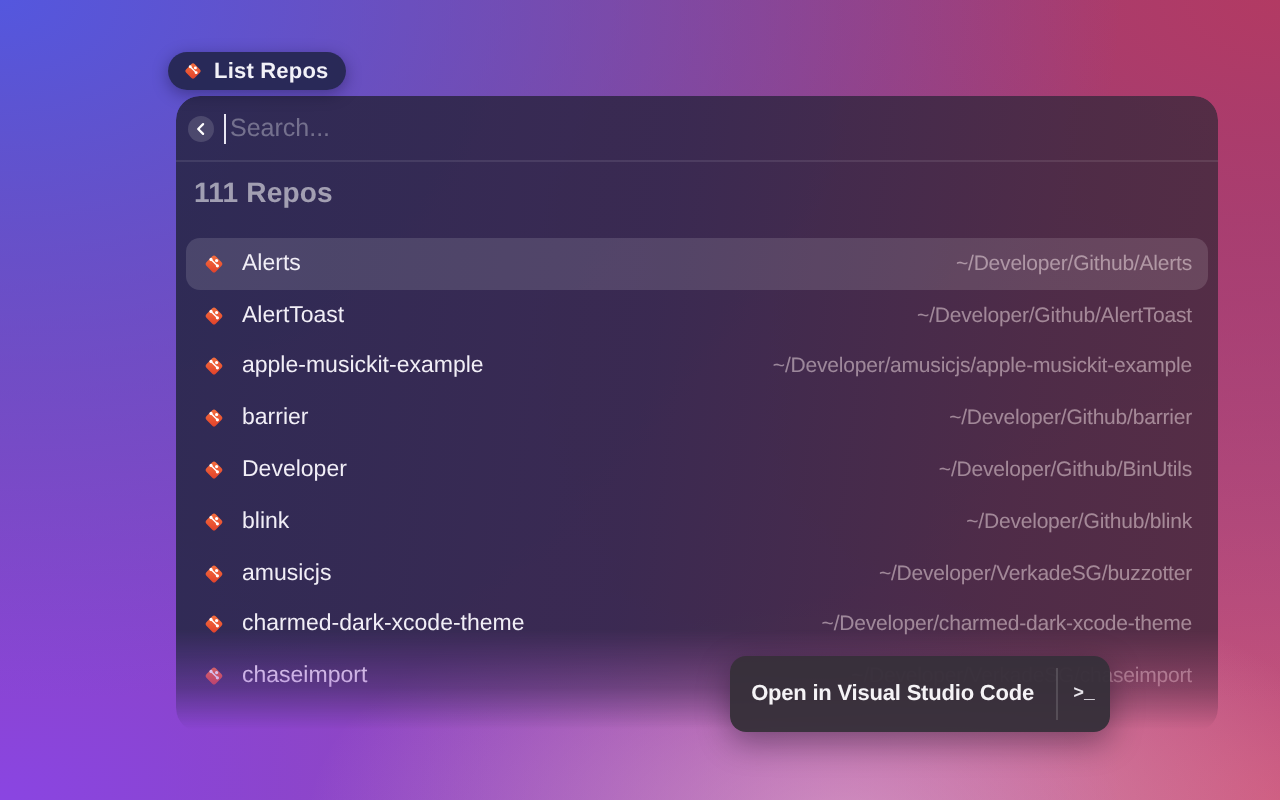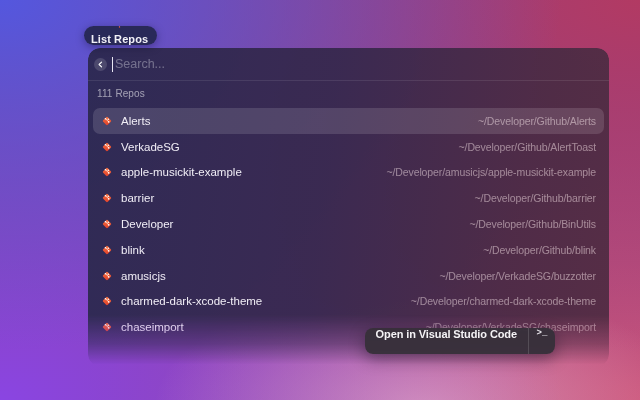--- a/index.html
+++ b/index.html
@@ -17,21 +17,20 @@
       radial-gradient(at 100% 0%, #b23a63 0, rgba(178,58,99,0) 62%),
       radial-gradient(at 0% 100%, #8a45e2 0, rgba(138,69,226,0) 62%),
       radial-gradient(at 100% 100%, #cb5479 0, rgba(203,84,121,0) 62%);
   }
   
   .pill{
     position:absolute;left:84px;top:26px;height:19px;z-index:3;
     display:flex;align-items:center;gap:5px;padding:0 9px 0 7px;
     background:rgba(36,38,78,.92);border-radius:10px;
     box-shadow:0 2px 8px rgba(10,5,30,.35);
-    flex-direction:column;
   }
   .pill .label{font-size:11px;font-weight:700;color:#f2f1f8;letter-spacing:.1px;}
   .gicon{display:block;}
   
   .window{
     position:absolute;left:88px;top:48px;width:521px;height:318px;z-index:2;
     border-radius:12px;
     background:linear-gradient(97deg,rgba(45,42,82,.97) 0%,rgba(56,41,79,.97) 45%,rgba(76,43,70,.97) 80%,rgba(83,45,68,.97) 100%);
     box-shadow:0 25px 60px rgba(25,10,45,.45);
     -webkit-mask-image:linear-gradient(to bottom,#000 84%,rgba(0,0,0,.55) 93%,transparent 99.5%);
@@ -45,38 +44,38 @@
   }
   .caret{width:1px;height:15px;background:#e8e6f2;flex:0 0 auto;}
   .searchinput{
     flex:1;background:transparent;border:none;outline:none;
     font-family:"Liberation Sans",sans-serif;font-size:12.5px;color:#f0eef8;
     padding:0 0 0 2px;
   }
   .searchinput::placeholder{color:rgba(255,255,255,.33);}
   .divider{height:1px;background:rgba(255,255,255,.09);}
   .secheader{
-    padding:7px 0 8px 9px;font-size:10px;font-weight:400;
+    padding:7px 0 14px 9px;font-size:14px;font-weight:700;
     color:rgba(255,255,255,.55);letter-spacing:.1px;
   }
   .list{margin:1px 5px 0 5px;}
   .row{
     height:25.8px;display:flex;align-items:center;gap:8px;
     padding:0 8px;border-radius:7px;cursor:pointer;
   }
   .row.selected{background:rgba(255,255,255,.13);}
   .row .name{font-size:11.5px;font-weight:500;color:#f1eef6;white-space:nowrap;}
   .row .path{
     margin-left:auto;font-size:10.5px;letter-spacing:-.1px;
     color:rgba(255,238,240,.48);white-space:nowrap;
   }
   
   .hint{
-    position:absolute;right:85px;top:328px;height:26px;z-index:4;
-    display:flex;align-items:flex-start;border-radius:8px;
+    position:absolute;right:85px;top:328px;height:38px;z-index:4;
+    display:flex;align-items:center;border-radius:8px;
     background:rgba(55,47,58,.97);box-shadow:0 5px 16px rgba(10,5,20,.4);
     border:none;padding:0;cursor:pointer;
   }
   .hint .hlabel{
     padding:0 11px;font-size:11px;font-weight:700;color:#f5f3f6;
     letter-spacing:-.1px;white-space:nowrap;
   }
   .hint .hsep{width:1px;height:26px;background:rgba(255,255,255,.14);}
   .hint .hkey{
     width:26px;text-align:center;
@@ -143,21 +142,21 @@
         <stop offset="0" stop-color="#f5713f"></stop>
               <stop offset="1" stop-color="#e2402a"></stop>
       </linearGradient>
           </defs>
       <rect x="5.4" y="5.4" width="13.2" height="13.2" rx="2.4" transform="rotate(45 12 12)" fill="url(#gg1)"></rect>
       <path d="M9 7.4 L15.4 13.8" stroke="#fff" stroke-width="1.4" fill="none"></path>
       <circle cx="9" cy="7.4" r="1.6" fill="#fff"></circle>
       <circle cx="15.4" cy="13.8" r="1.6" fill="#fff"></circle>
       <circle cx="14.6" cy="8.6" r="1.6" fill="#fff"></circle>
     </svg>
-    <span class="name">VerkadeSG</span>
+    <span class="name">AlertToast</span>
     <span class="path">~/Developer/Github/AlertToast</span>
   </div>
       <div class="row">
     <svg class="gicon" width="12" height="12" viewBox="0 0 24 24">
       <defs>
             <linearGradient id="gg1" x1="0" y1="0" x2="1" y2="1">
         <stop offset="0" stop-color="#f5713f"></stop>
               <stop offset="1" stop-color="#e2402a"></stop>
       </linearGradient>
           </defs>

